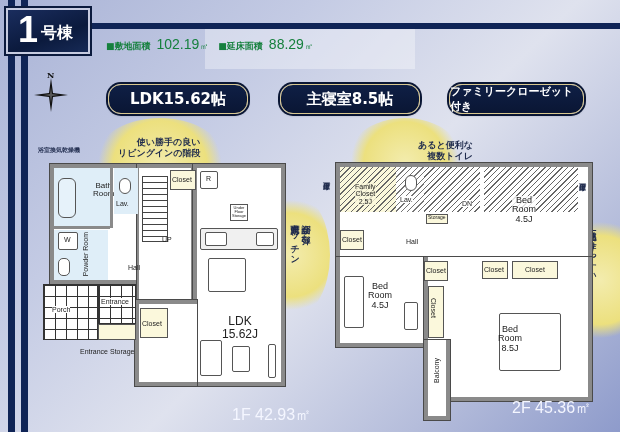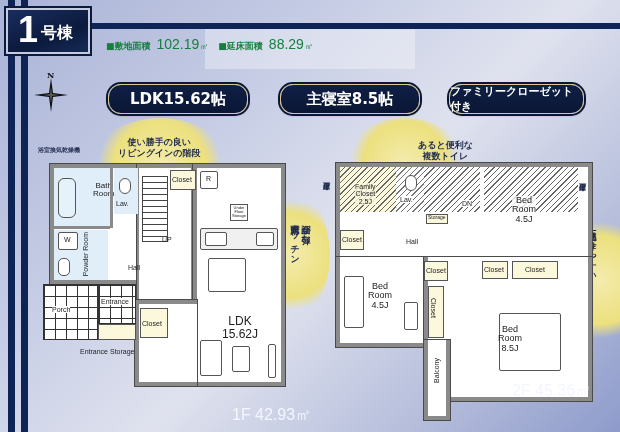--- a/index.html
+++ b/index.html
@@ -28,21 +28,21 @@
   .info .unit { font-size: 8px; margin-left: -9px; margin-right: 10px; }
   .info .small { font-size: 8px; margin-left: 6px; letter-spacing: -0.2px; }
   .pill {
     position: absolute; height: 30px; top: 84px;
     background: linear-gradient(180deg, #0f1f45 0%, #0a1634 100%);
     border: 1px solid #d8c78e; box-shadow: 0 0 0 2px #0a1634, 0 1px 3px rgba(0,0,0,.4);
     color: #fff; font-weight: bold; display: flex; align-items: center; justify-content: center;
     border-radius: 13px;
   }
   .glow { position: absolute; border-radius: 50%; background: radial-gradient(circle, #f3ecae 0%, #ece07e 55%, rgba(230,220,120,0) 72%); }
-  .callout { position: absolute; font-size: 9px; font-weight: bold; color: #1f2b4d; line-height: 11px; text-align: center; white-space: nowrap; }
+  .callout { position: absolute; font-size: 9px; font-weight: bold; color: #1f2b4d; line-height: 11px; text-align: right; white-space: nowrap; }
   .vtext { position: absolute; writing-mode: vertical-rl; font-size: 9px; font-weight: bold; color: #1f2b4d; line-height: 11px; }
   .plan { position: absolute; background: #fff; border: 4px solid #8a8a8a; outline: 1px solid #4a4a4a; }
   .wall { position: absolute; background: #8a8a8a; }
   .room-label { position: absolute; font-family: "Liberation Sans", sans-serif; color: #222; text-align: center; line-height: 1.05; white-space: nowrap; }
   .closet { position: absolute; background: #fbf8dc; border: 1px solid #555; }
   .hatch { position: absolute; background: repeating-linear-gradient(135deg, #fff 0 3px, #666 3px 4px); }
   .hatch-y { position: absolute; background: repeating-linear-gradient(135deg, #fbf8dc 0 3px, #666 3px 4px); }
   .blue { position: absolute; background: #dfeef8; }
   .tile { position: absolute; background-color: #fff; background-image: linear-gradient(#333 1px, transparent 1px), linear-gradient(90deg, #333 1px, transparent 1px); background-size: 11px 11px; border: 1px solid #333; }
   .furn { position: absolute; border: 1px solid #555; background: #fff; border-radius: 2px; }
@@ -225,14 +225,14 @@
   <div class="furn" style="left:499px; top:313px; width:62px; height:58px;"></div>
   <div class="room-label" style="left:498px; top:325px; font-size:9px;">
     <div>Bed</div>
       <div>Room</div>
       <div>8.5J</div>
   </div>
 
   <span class="eave" style="left:322px; top:177px;">母屋下げ</span>
   <span class="eave" style="left:578px; top:178px;">母屋下げ</span>
 
-  <div class="area" style="left:512px; top:381px;">2F 45.36㎡</div>
+  <div class="area" style="left:512px; top:398px;">2F 45.36㎡</div>
 </div>
 
 </body></html>

